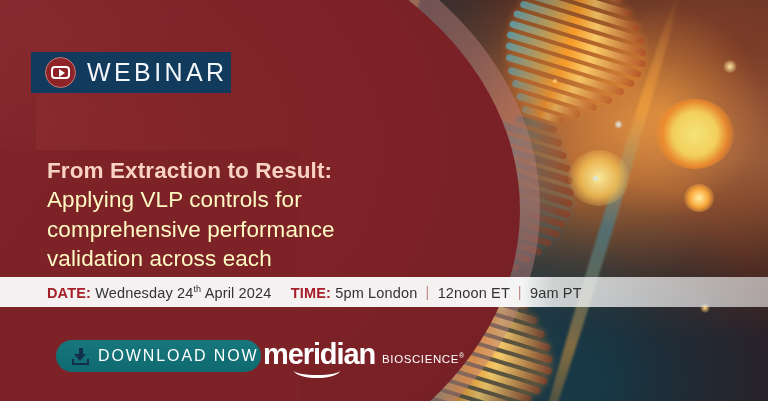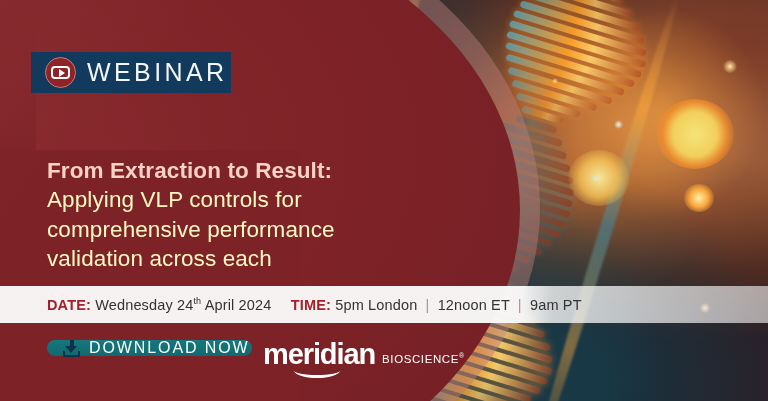--- a/index.html
+++ b/index.html
@@ -120,35 +120,35 @@
   .headline {
     position:absolute; left:47px; top:108px; width:390px;
     line-height:1.30;
     margin-top:48px;
   }
   .headline .l1 { display:block; color:#f8d2c2; font-weight:700; font-size:22.5px; letter-spacing:.1px; }
   .headline .ln { display:block; color:#fef9c3; font-weight:400; font-size:22.5px; letter-spacing:.1px; }
 
   
   .datebar {
-    position:absolute; left:0; top:286px; width:768px; height:37px;
+    position:absolute; left:0; top:277px; width:768px; height:30px;
     background:linear-gradient(90deg, rgba(250,250,250,.96) 0%, rgba(250,250,250,.96) 68%, rgba(247,247,247,.80) 72%, rgba(240,240,240,.62) 100%);
     display:flex; align-items:center;
   }
   .datebar-inner { padding-left:47px; font-size:14.5px; color:#2e2e2e; white-space:nowrap; letter-spacing:.15px; }
   .dt-label { color:#a5202a; font-weight:700; }
   .dt-val { color:#333333; }
   .dt-sup { font-size:9px; vertical-align:super; }
   .dt-sep { color:#c08a8a; padding:0 4px; }
   .dt-gap { display:inline-block; width:11px; }
 
   
   .dl-btn {
-    position:absolute; left:47px; top:340px;
-    width:205px; height:16px; border-radius:16px;
+    position:absolute; left:56px; top:340px;
+    width:205px; height:32px; border-radius:16px;
     background:linear-gradient(180deg,#16777c 0%,#0f6a70 100%);
     display:flex; align-items:center; gap:9px; padding-left:16px;
     cursor:pointer;
   }
   .dl-icon { width:17px; height:17px; position:relative; flex:0 0 auto; }
   .dl-icon .shaft { position:absolute; left:6.5px; top:0; width:4px; height:8px; background:#12304a; }
   .dl-icon .head {
     position:absolute; left:2px; top:6px; width:0;height:0;
     border-left:6.5px solid transparent;border-right:6.5px solid transparent;border-top:7px solid #12304a;
   }

